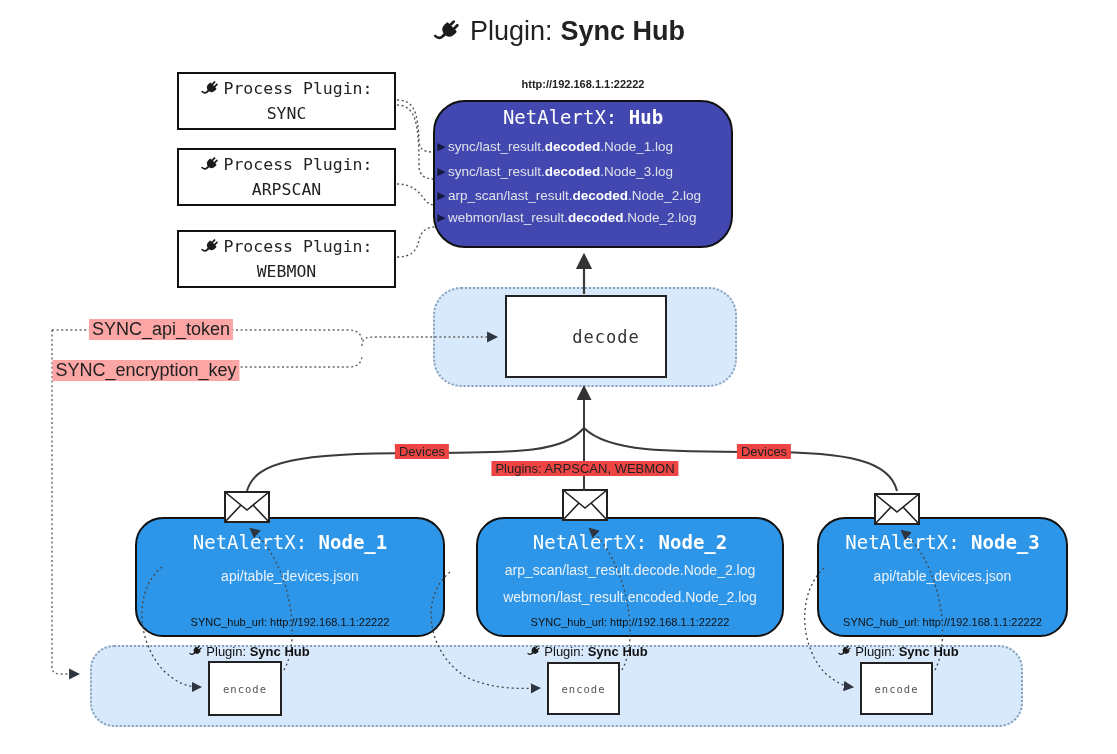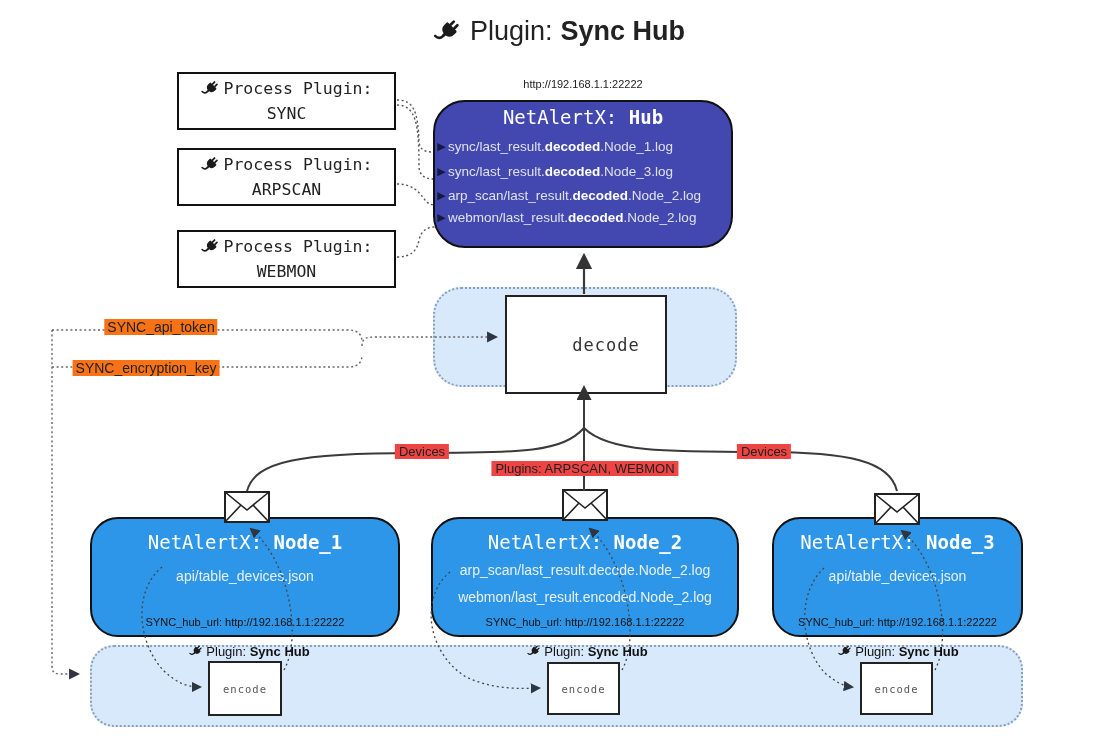--- a/index.html
+++ b/index.html
@@ -15,48 +15,48 @@
   .title b{font-weight:700;}
   .plug{color:#1b1b1b;}
 
   
   .pbox{width:219px;height:58px;background:#fff;border:2px solid #111;box-sizing:border-box;
         font-family:"DejaVu Sans Mono","Liberation Mono",monospace;font-size:16.5px;color:#222;
         display:flex;flex-direction:column;justify-content:center;align-items:center;line-height:25px;}
   .pbox .l1{display:flex;align-items:center;gap:3px;justify-content:space-between;}
 
   
-  .hub-url{width:300px;text-align:center;font-size:11px;color:#222;}
+  .hub-url{width:300px;text-align:center;font-size:11px;color:#222;font-weight:bold;}
   .hub{width:300px;height:148px;background:var(--hub-fill,#4248b0);border:2.5px solid #111;border-radius:32px;
        box-sizing:border-box;color:#fff;}
   .hub-title{text-align:center;margin-top:4px;font-family:"DejaVu Sans Mono","Liberation Mono",monospace;
              font-size:19px;}
   .hub-title b{font-weight:700;}
   .hub-rows{margin-top:6px;}
   .hub-row{display:flex;align-items:center;height:25px;font-size:13.5px;color:#dfe2ea;white-space:nowrap;}
   .hub-row:nth-child(3),.hub-row:nth-child(4){height:22px;}
   .row-marker{color:#15183f;font-size:11px;width:13px;flex:0 0 13px;text-align:center;}
   .hub-row b{color:#ffffff;font-weight:700;}
 
   
   .section{background:var(--section-fill,#d8e9fb);border:2px dotted #87a1bc;box-sizing:border-box;}
   .decode-sec{width:304px;height:100px;border-radius:28px;}
   .white-box{background:#fff;border:2px solid #222;box-sizing:border-box;display:flex;align-items:center;
              justify-content:center;font-family:"DejaVu Sans Mono","Liberation Mono",monospace;color:#333;}
-  .decode-box{width:162px;height:99px;font-size:17px;letter-spacing:1px;padding-left:40px;}
+  .decode-box{width:162px;height:83px;font-size:17px;letter-spacing:1px;padding-left:40px;}
   .encode-box{font-size:10.5px;letter-spacing:1px;color:#555;}
   .bottom-sec{width:933px;height:82px;border-radius:24px;}
 
   
   .lab{background:#ef4444;padding:0 4px;font-size:13px;color:#222;white-space:nowrap;transform:translateX(-50%);}
-  .cfg{background:#f97316;padding:0 3px;font-size:14px;color:#222;white-space:nowrap;transform:translateX(-50%);}
+  .cfg{background:#fca5a5;padding:0 3px;font-size:18px;color:#222;white-space:nowrap;transform:translateX(-50%);}
 
   
   .node{background:var(--node-fill,#2e96e8);border:2.5px solid #111;border-radius:28px;box-sizing:border-box;
-        height:120px;color:#fff;}
+        height:120px;color:#fff;margin-left:45px;}
   .node-title{text-align:center;margin-top:12px;font-family:"DejaVu Sans Mono","Liberation Mono",monospace;
               font-size:19px;white-space:nowrap;}
   .node-title b{font-weight:700;}
   .node-lines{margin-top:10px;text-align:center;font-size:14px;color:#e9f1fa;line-height:27px;white-space:nowrap;}
   .node-footer{position:absolute;left:0;bottom:7px;width:100%;text-align:center;font-size:11px;color:#111;}
 
   .enc-label{display:flex;align-items:center;gap:3px;font-size:13px;color:#111;white-space:nowrap;
              transform:translateX(-50%);}
   .enc-label b{font-weight:700;}
 </style>

